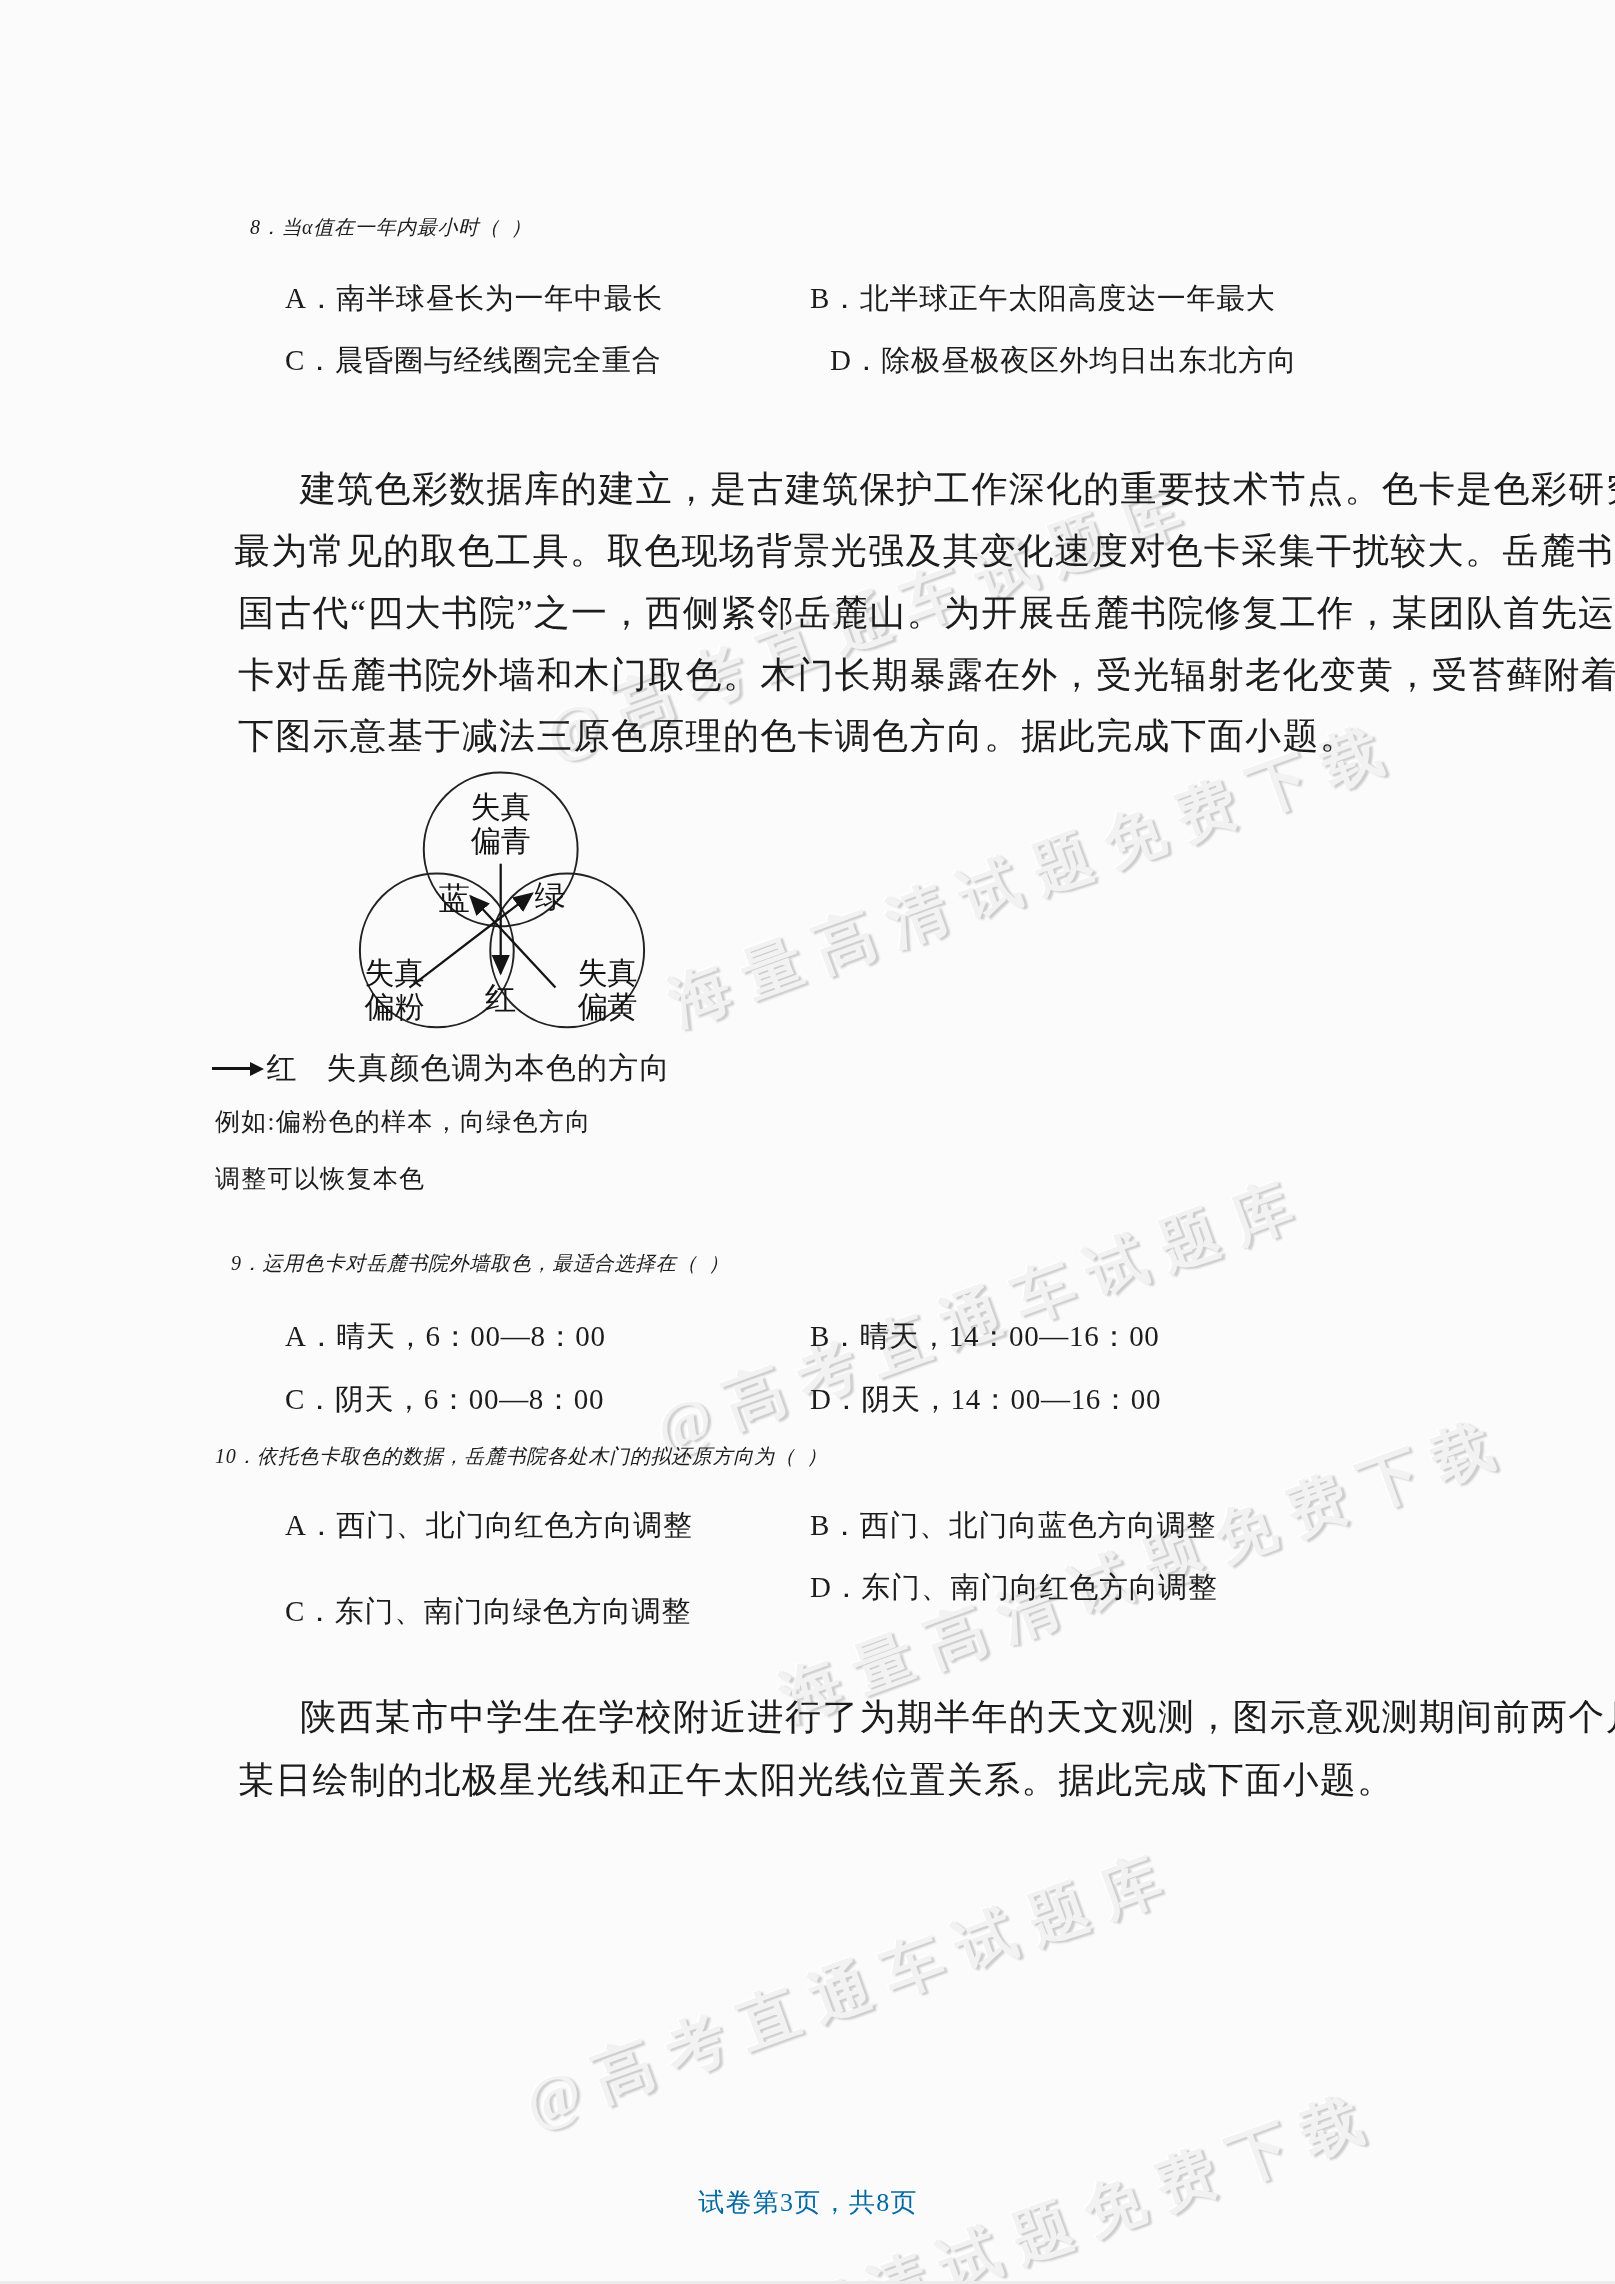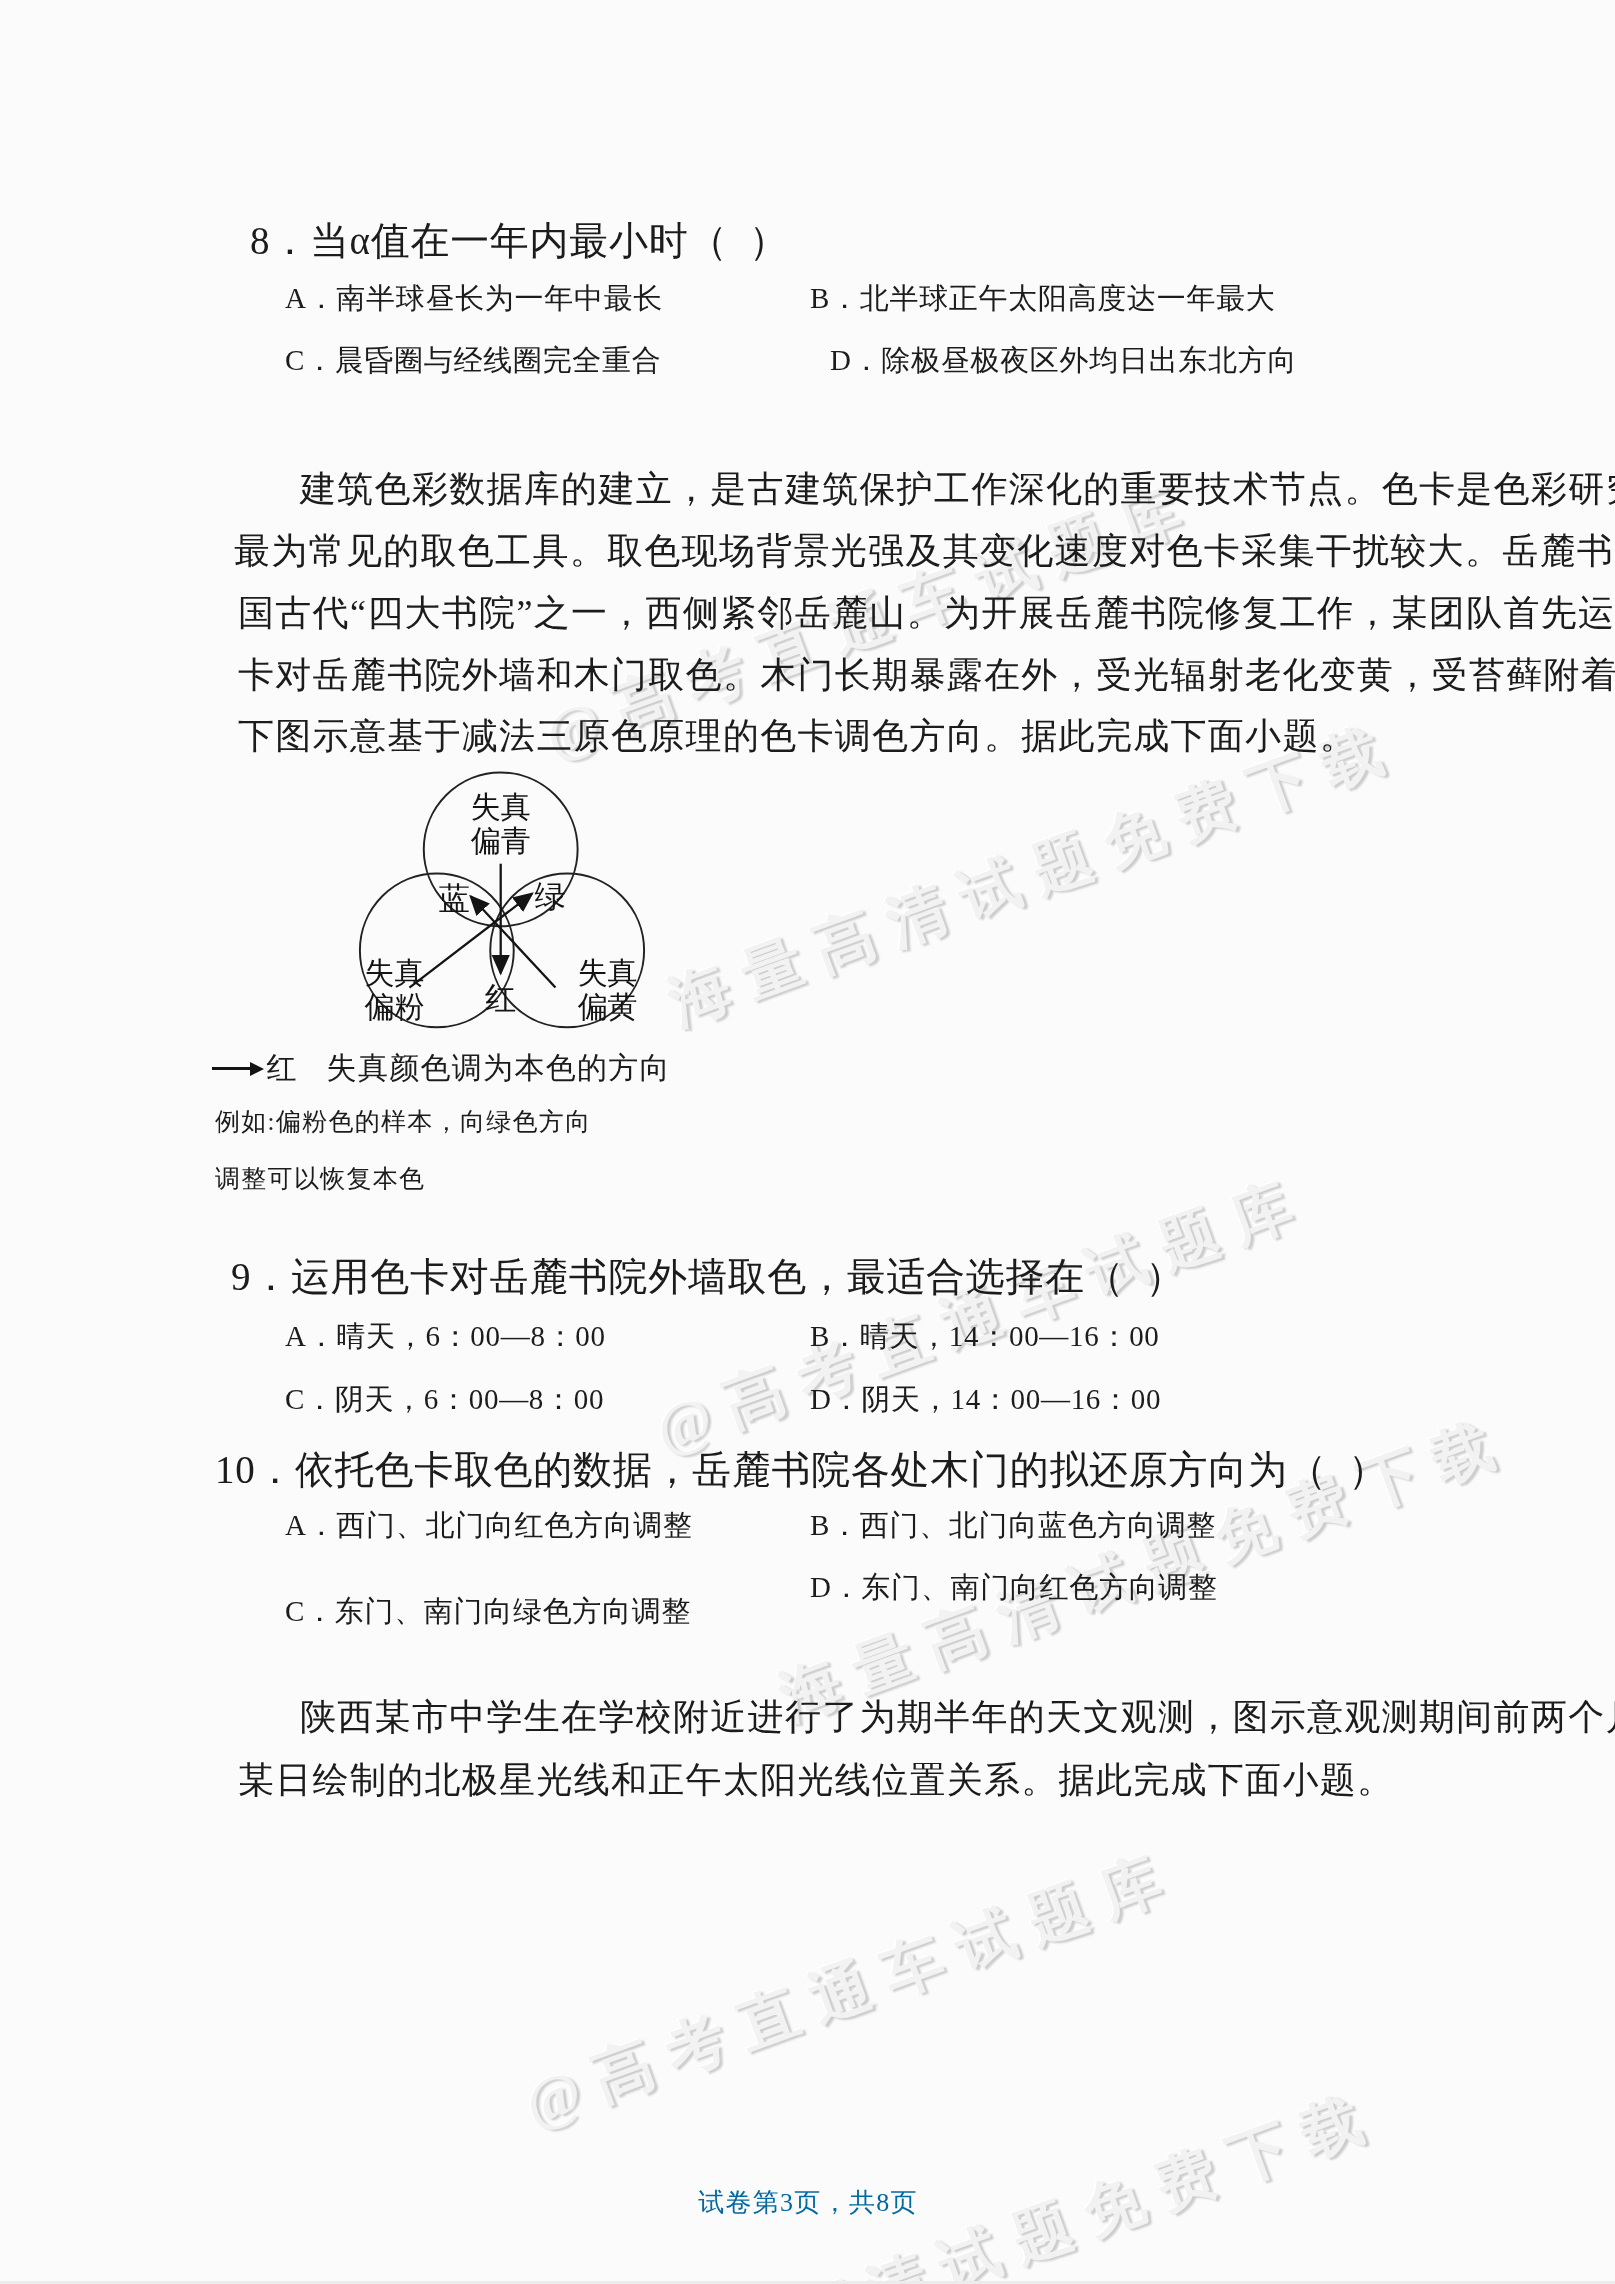--- a/index.html
+++ b/index.html
@@ -3,21 +3,21 @@
 <meta charset="utf-8">
 <style>
   html,body{margin:0;padding:0;}
   body{
     width:1616px;height:2284px;position:relative;overflow:hidden;
     background:#fbfbfb;
     font-family:"Liberation Serif","DejaVu Serif",serif;
     color:#1c1c1c;
   }
   .abs{position:absolute;white-space:pre;}
-  .stem{font-size:39px;letter-spacing:0.7px;}
+  .stem{font-size:20px;letter-spacing:0.7px;font-style:italic;}
   .opt{font-size:29px;letter-spacing:0.7px;}
   .para{font-size:36px;letter-spacing:1.3px;}
   .legend-text{font-size:25px;letter-spacing:1.3px;}
   .footer{font-size:26px;letter-spacing:1.3px;color:#0369a1;}
   
   .watermark{
     position:absolute;
     transform:rotate(-20deg);
     transform-origin:left top;
     font-weight:700;

